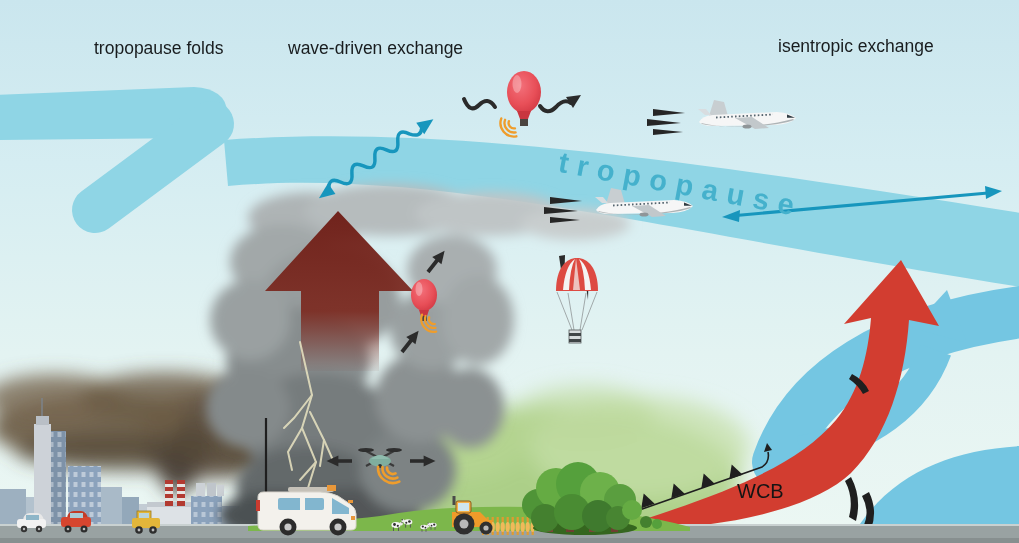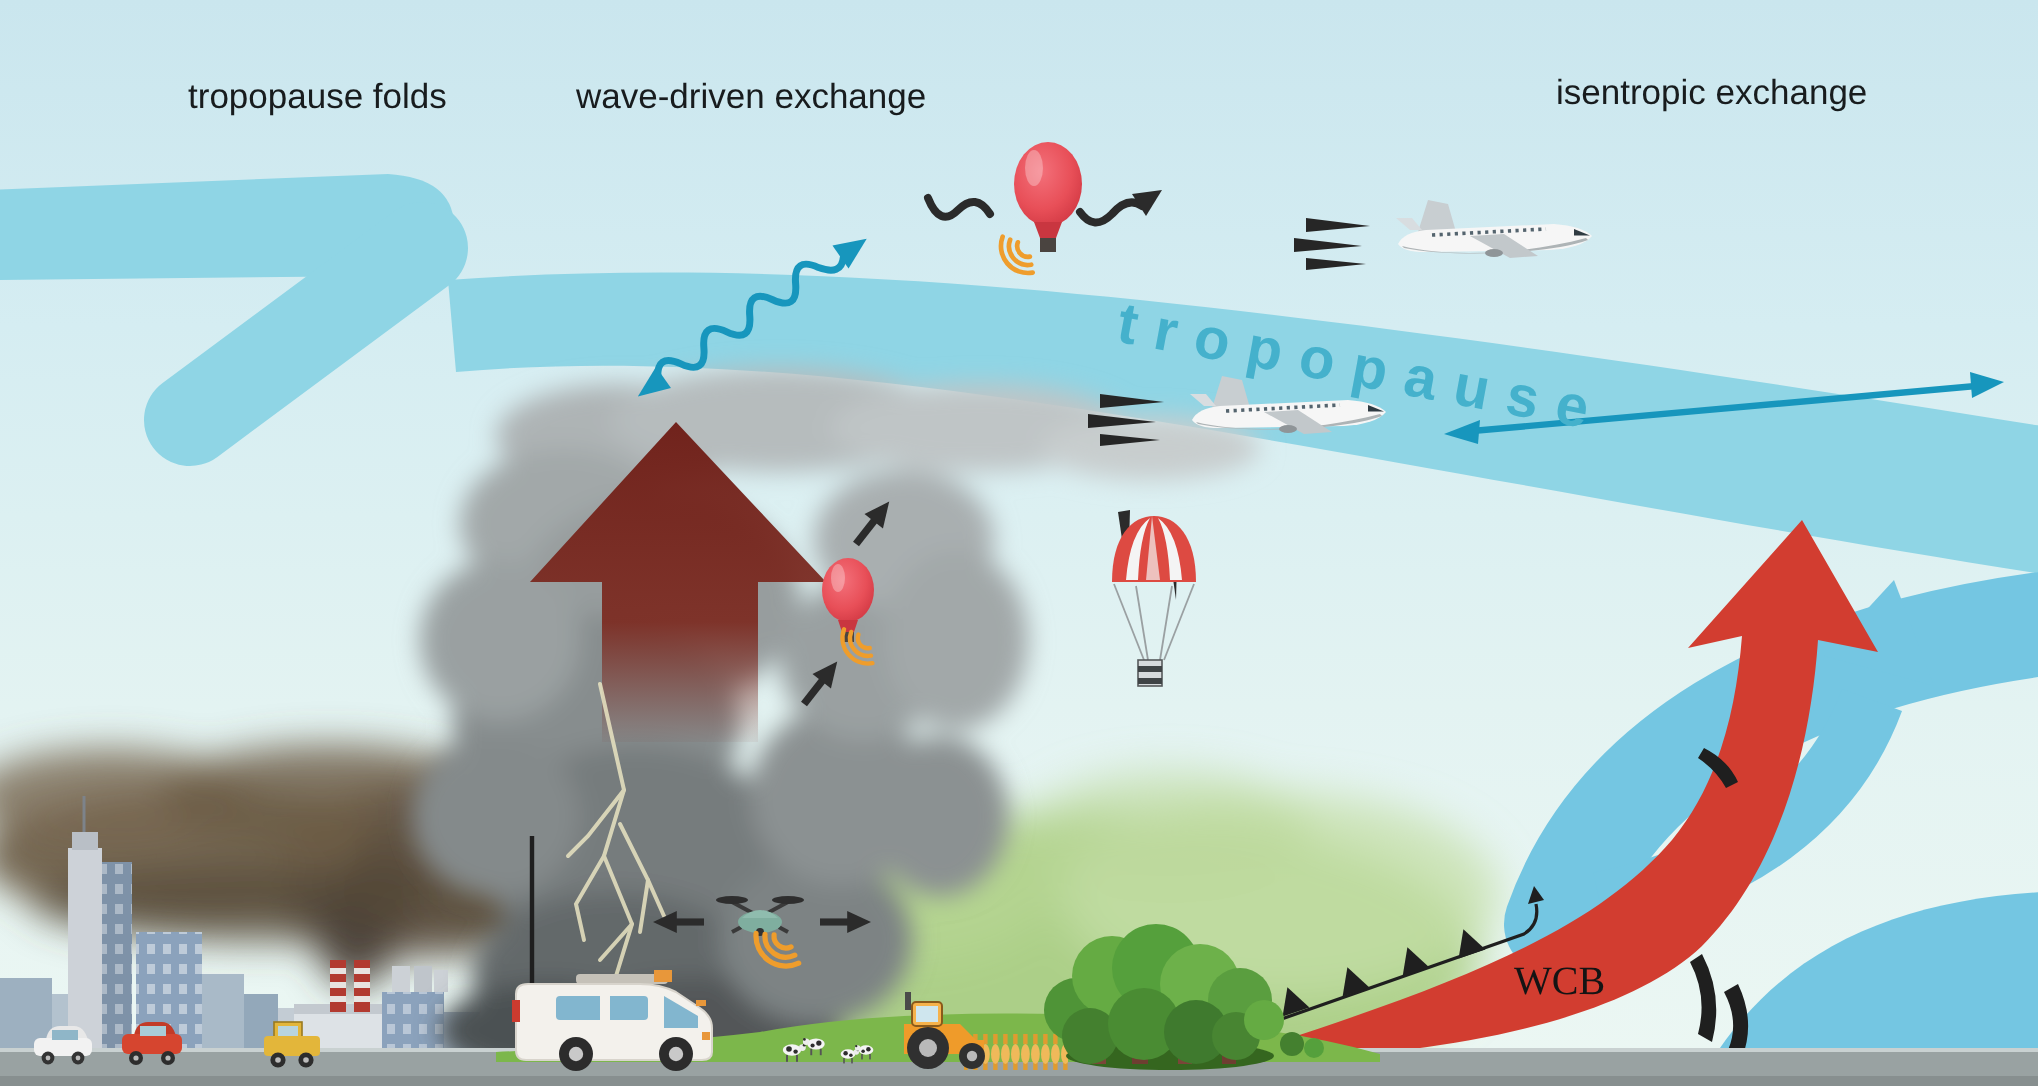--- a/index.html
+++ b/index.html
@@ -11,22 +11,22 @@
   .scene svg{position:absolute;left:0;top:0;}
   .lbl{
     position:absolute;font-size:17.5px;color:#181c1e;white-space:nowrap;z-index:5;margin-left:14px;
   }
   .tropo-word{
     position:absolute;left:562px;top:146px;z-index:5;
     font-size:29px;font-weight:bold;letter-spacing:9px;color:#45b1cc;
     transform:rotate(10.5deg);transform-origin:left top;white-space:nowrap;
   }
   .wcb-word{
-    position:absolute;left:757px;top:480px;z-index:5;
-    font-size:20px;color:#141414;white-space:nowrap;font-family:Liberation Serif, serif;
+    position:absolute;left:737px;top:480px;z-index:5;
+    font-size:20px;color:#141414;white-space:nowrap;
   }
 </style>
 </head>
 <body>
 
 <div class="scene">
 
 <svg width="1019" height="543" viewBox="0 0 1019 543" xmlns="http://www.w3.org/2000/svg" xmlns:xlink="http://www.w3.org/1999/xlink">
   <defs>
     <filter id="b6" x="-40%" y="-40%" width="180%" height="180%">

